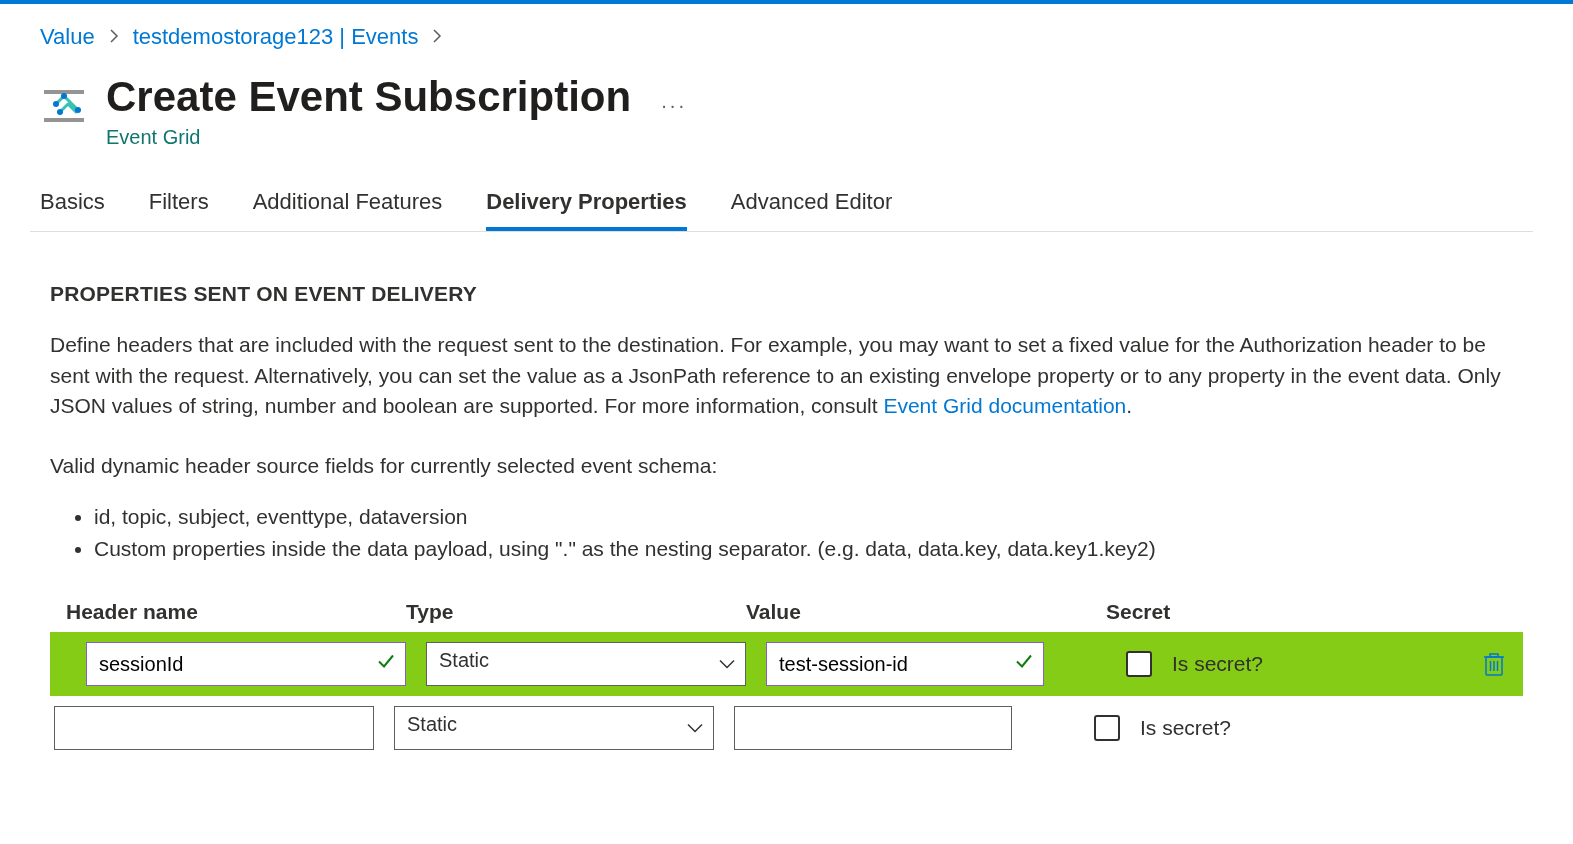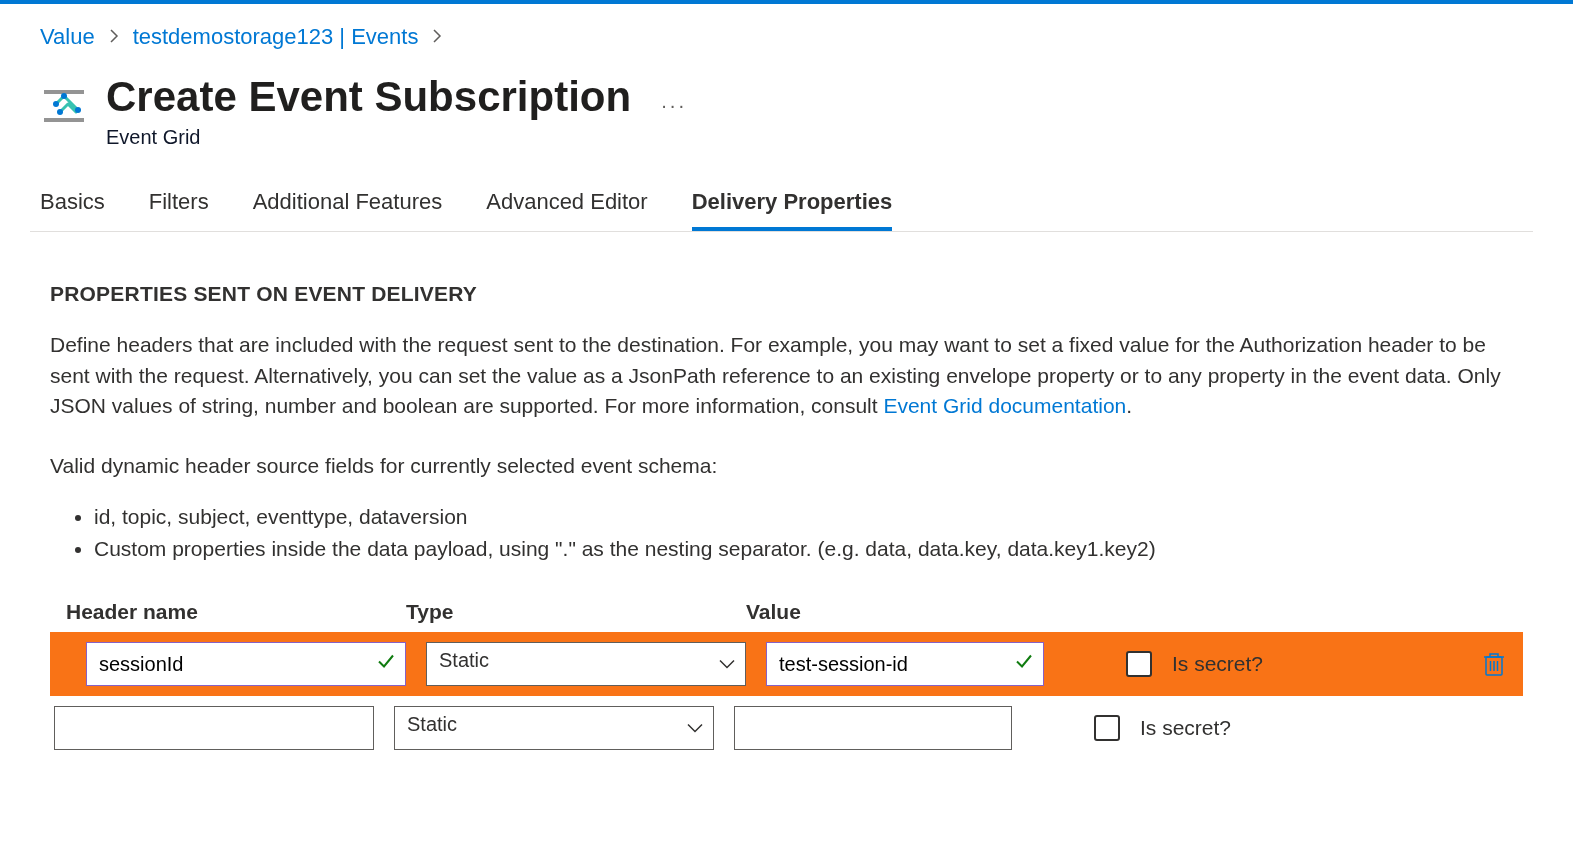--- a/index.html
+++ b/index.html
@@ -57,21 +57,21 @@
     .more-dots {
       display: inline-block;
       margin-left: 24px;
       font-size: 20px;
       color: #605e5c;
       letter-spacing: 2px;
       vertical-align: middle;
     }
     .header-text .subtitle {
       font-size: 20px;
-      color: #0f172a;
+      color: #0f766e;
       margin-top: 6px;
     }
     .tabs {
       display: flex;
       gap: 44px;
       border-bottom: 1px solid #e1dfdd;
       margin-bottom: 0;
       margin-left: -10px;
       padding-left: 10px;
     }
@@ -129,21 +129,21 @@
     .col-value { width: 360px; flex-shrink: 0; }
     .col-secret { flex: 1; }
     .col-action { width: 50px; flex-shrink: 0; }
     .table-row {
       display: flex;
       align-items: center;
       padding: 10px 4px;
       gap: 0;
     }
     .table-row.highlight {
-      background: #f97316;
+      background: #84cc16;
       padding-left: 36px;
     }
     .input-wrap {
       position: relative;
       margin-right: 20px;
     }
     .col-name .input-wrap { width: 320px; }
     .col-type .input-wrap { width: 320px; }
     .col-value .input-wrap { width: 278px; }
     .text-input {
@@ -241,22 +241,22 @@
         <span class="more-dots">···</span>
       </div>
       <div class="subtitle">Event Grid</div>
     </div>
   </div>
 
   <div class="tabs">
     <div class="tab">Basics</div>
     <div class="tab">Filters</div>
     <div class="tab">Additional Features</div>
+    <div class="tab active">Delivery Properties</div>
     <div class="tab">Advanced Editor</div>
-    <div class="tab active">Delivery Properties</div>
   </div>
 
   <div class="section">
     <div class="section-title">PROPERTIES SENT ON EVENT DELIVERY</div>
 
     <p class="description">
       <span>Define headers that are included with the request sent to the destination. For example, you may want to set a fixed value for the Authorization header to be sent with the request. Alternatively, you can set the value as a JsonPath reference to an existing envelope property or to any property in the event data. Only JSON values of string, number and boolean are supported. For more information, consult </span><a>Event Grid documentation</a><span>.</span>
     </p>
 
     <div class="valid-fields">
@@ -264,20 +264,21 @@
       <ul>
         <li>id, topic, subject, eventtype, dataversion</li>
         <li>Custom properties inside the data payload, using "." as the nesting separator. (e.g. data, data.key, data.key1.key2)</li>
       </ul>
     </div>
 
     <div class="table-header">
       <div class="col-name">Header name</div>
       <div class="col-type">Type</div>
       <div class="col-value">Value</div>
+      <div class="col-secret">Secret</div>
       <div class="col-action"></div>
     </div>
 
     <div class="table-row highlight">
       <div class="col-name">
         <div class="input-wrap">
           <input type="text" class="text-input validated" value="sessionId" style="">
           <span class="check-icon">
             <svg width="20" height="20" viewBox="0 0 20 20">
                 <path d="M3 10 L8 15 L17 4" stroke="#107c10" stroke-width="2" fill="none"></path>

